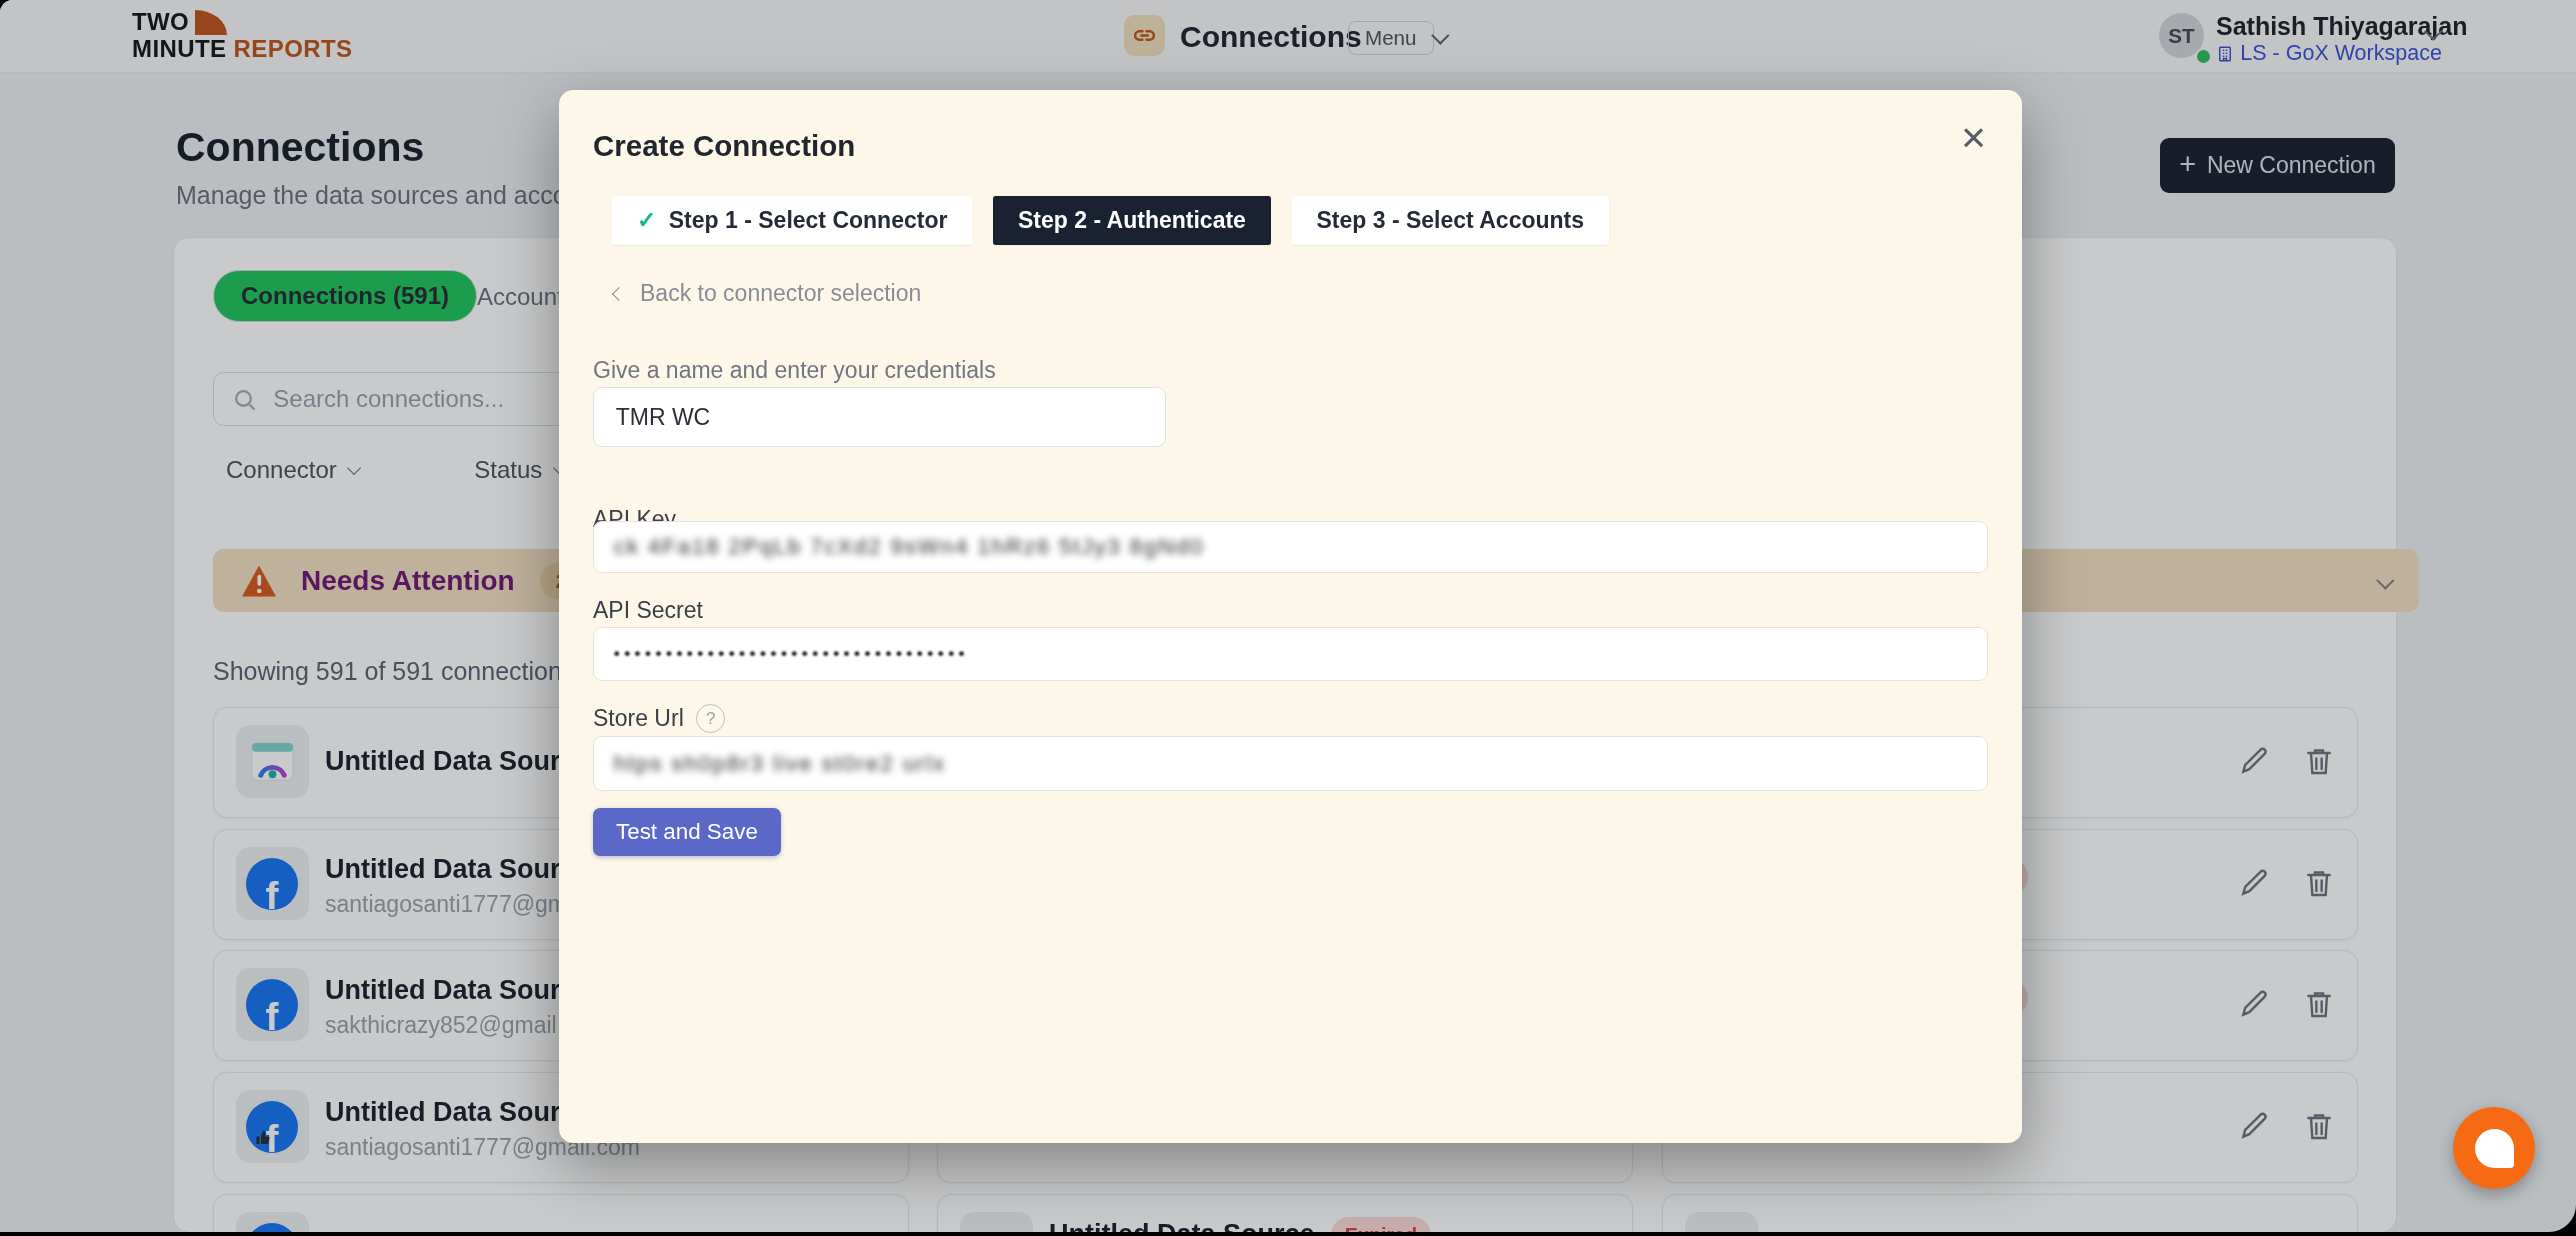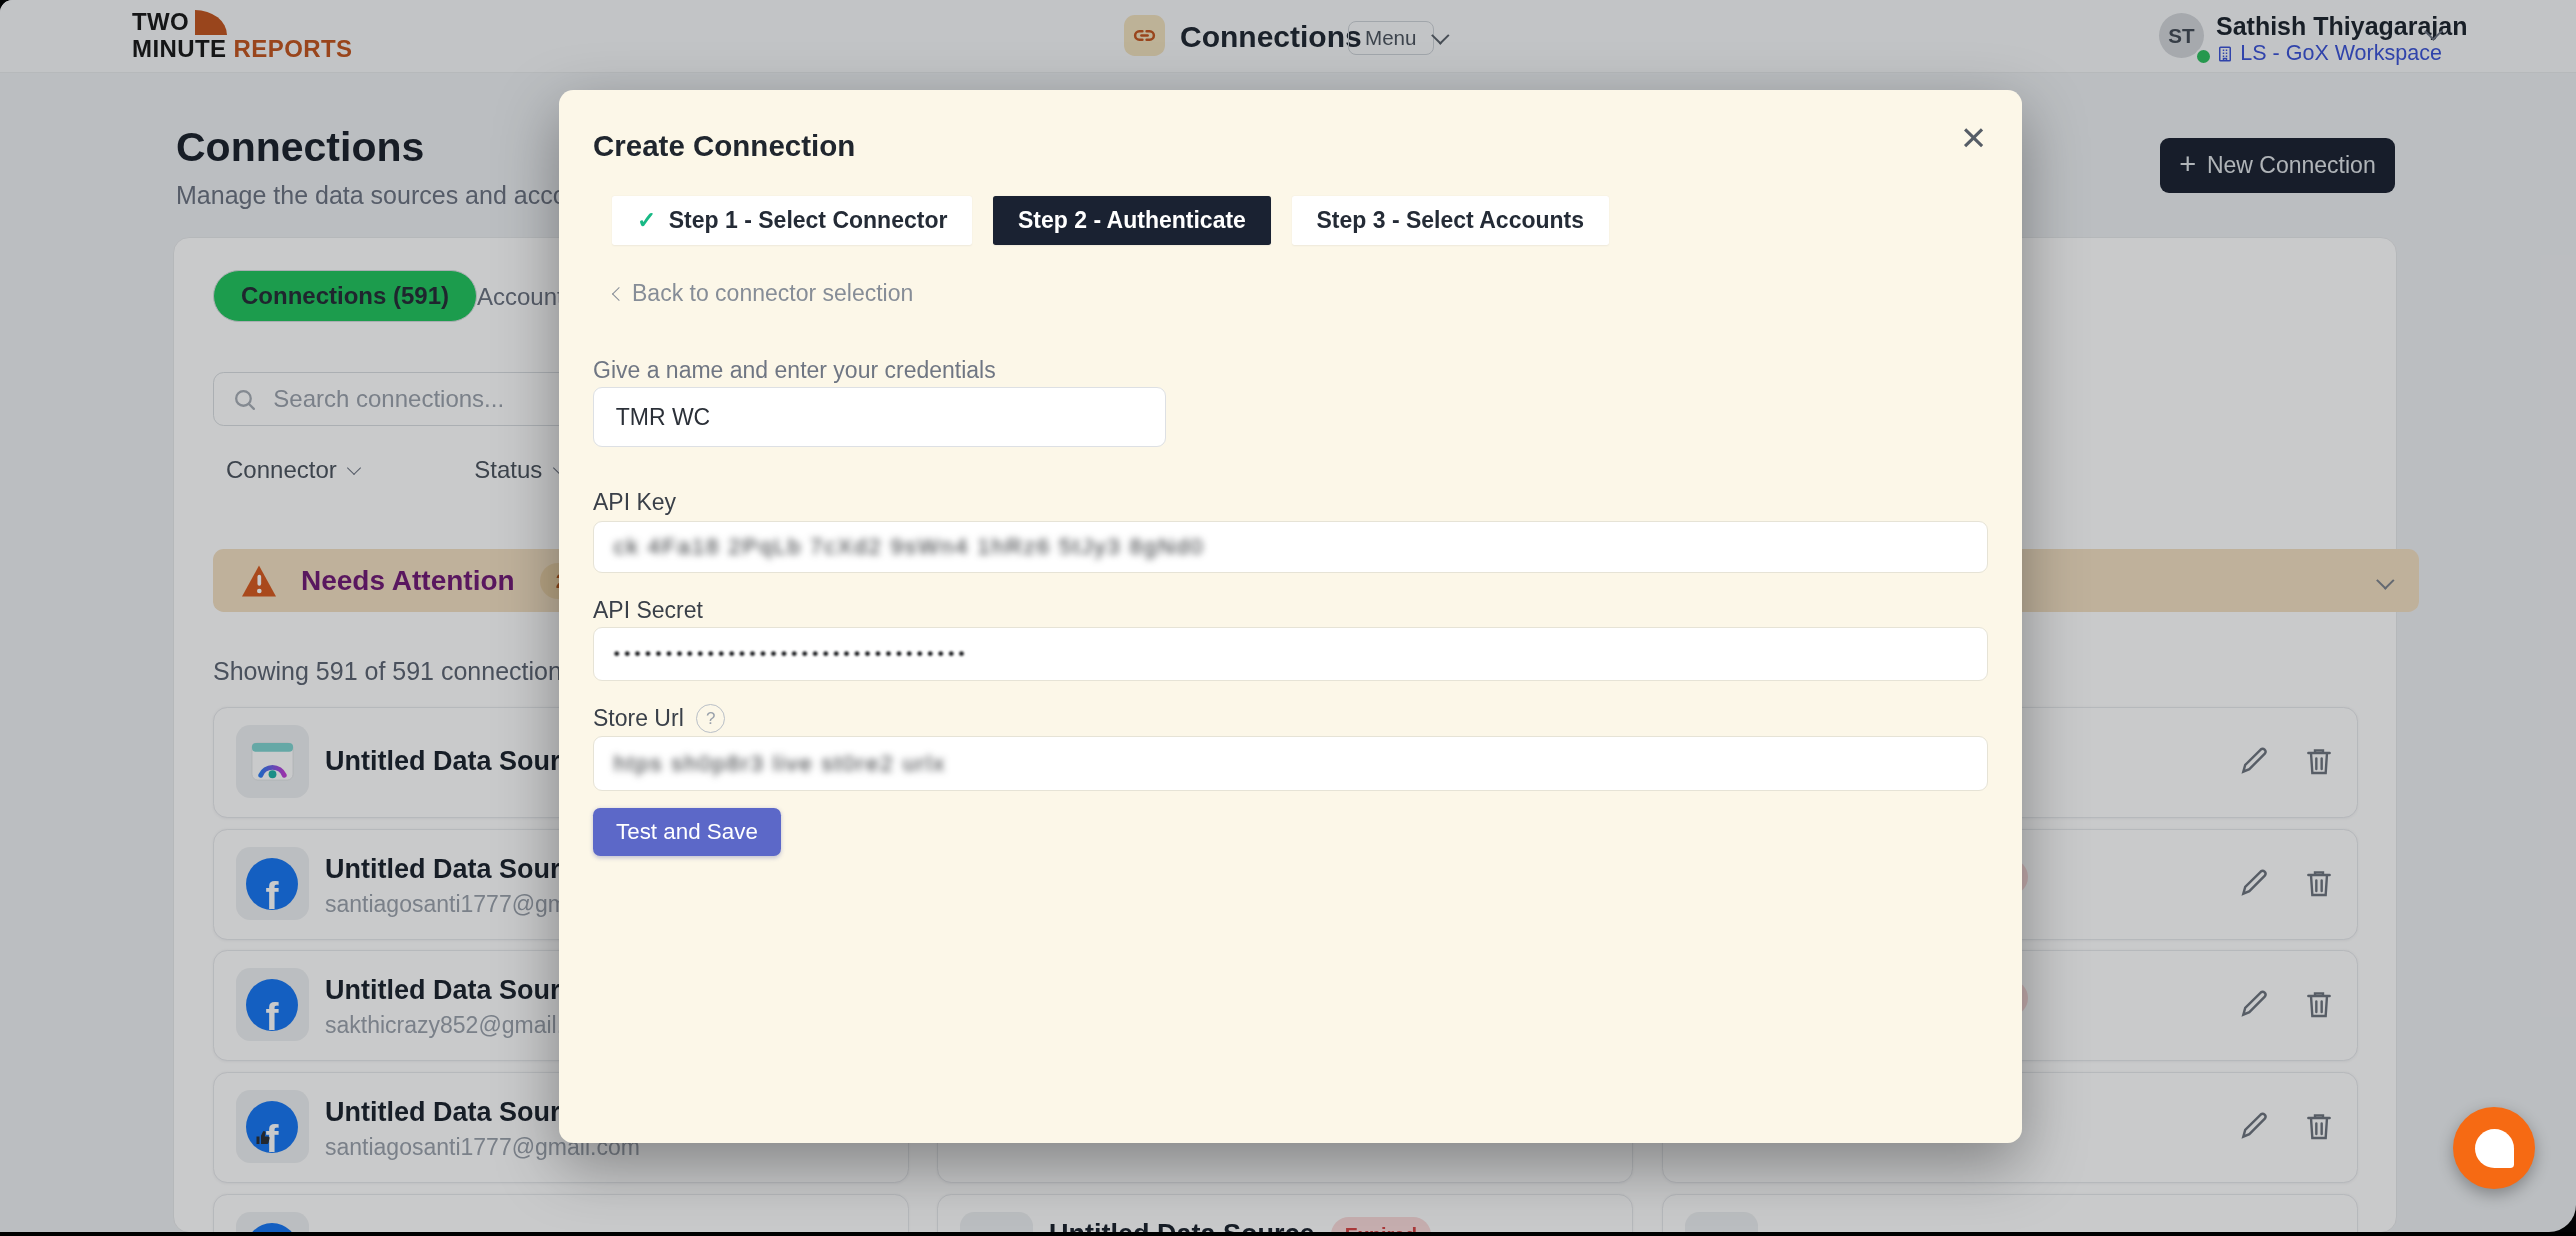--- a/index.html
+++ b/index.html
@@ -64,32 +64,32 @@
 
   
   .overlay{position:absolute;left:0;top:0;width:2576px;height:1232px;background:rgba(10,14,20,.22)}
   .modal{position:absolute;left:559px;top:90px;width:1463px;height:1053px;background:#fcf7e8;border-radius:14.3px;box-shadow:0 21.5px 63px rgba(0,0,0,.35)}
   .m-title{position:absolute;left:34px;top:39px;font-size:29.5px;font-weight:600;color:#20262e}
   .m-close{position:absolute;right:30px;top:25px;font-size:43px;font-weight:300;color:#565d66;background:transparent;border:0;cursor:pointer;line-height:1}
   .steps{position:absolute;left:53px;top:106px;display:flex;gap:20.6px}
   .step{height:49px;display:flex;align-items:center;gap:12.5px;padding:0 25px;background:#fff;color:#242b36;font-size:23px;font-weight:600;border-radius:2.7px;box-shadow:0 0.9px 1.8px rgba(0,0,0,.06)}
   .step.active{background:#1a2232;color:#fff}
   .step .check{color:#18b985;font-size:23px;font-weight:700}
-  .backrow{position:absolute;left:55px;top:190px;display:flex;align-items:center;gap:8px;color:#868d97;font-size:23px;cursor:pointer}
+  .backrow{position:absolute;left:55px;top:190px;display:flex;align-items:center;gap:16px;color:#868d97;font-size:23px;cursor:pointer}
   .backrow .chv{width:9px;height:9px;border-width:1.8px}
   .m-h{position:absolute;left:34px;top:222px;font-size:29.5px;font-weight:700;color:#161c25}
   .m-sub{position:absolute;left:34px;top:267px;font-size:23px;color:#6f7683}
   .field{position:absolute;background:#fff;border:1.3px solid #dde0e4;border-radius:9px;display:flex;align-items:center;padding:0 19.7px;box-sizing:border-box}
   .field input{border:0;outline:0;width:100%;font-size:23px;color:#2b3038;background:transparent;font-family:"Liberation Sans",sans-serif}
   .f-name{left:34px;top:297px;width:573px;height:60px}
   .f-key{left:34px;top:431px;width:1395px;height:52px;border-color:#e6e3d6}
   .f-secret{left:34px;top:537px;width:1395px;height:54px;border-color:#e6e3d6}
   .f-url{left:34px;top:646px;width:1395px;height:55px;border-color:#e6e3d6}
   .lab{position:absolute;left:34px;font-size:23px;color:#3a4049}
-  .lab.k{top:399px}.lab.s{top:507px}
+  .lab.k{top:416px}.lab.s{top:507px}
   .urlrow{position:absolute;left:34px;top:614px;display:flex;align-items:center;gap:12.5px}
   .help{width:27px;height:27px;border:1.8px solid #b9bfc7;border-radius:50%;color:#9aa1ab;font-size:17px;display:flex;align-items:center;justify-content:center}
   .blurline{filter:blur(3.6px);color:#2a2d31;font-size:22.4px;letter-spacing:1.8px;white-space:nowrap;overflow:hidden}
   .dotline{filter:blur(1.2px);color:#16181b;font-size:17px;font-weight:700;letter-spacing:4.5px;white-space:nowrap;overflow:hidden}
   .testbtn{position:absolute;left:34px;top:718px;height:48px;padding:0 23px;border:0;border-radius:7.2px;background:#5c68c8;color:#fff;font-size:22.4px;font-family:"Liberation Sans",sans-serif;cursor:pointer;box-shadow:0 1.8px 4.5px rgba(60,70,160,.3)}
 
   
   .chat{position:absolute;left:2453px;top:1107px;width:82px;height:82px;border-radius:50%;background:#f66a13;box-shadow:0 5.4px 16px rgba(0,0,0,.3);cursor:pointer}
   .chat .blob{position:absolute;left:21.5px;top:21.5px;width:39px;height:39px;background:#fff;border-radius:52% 52% 10% 52%}
 </style>

